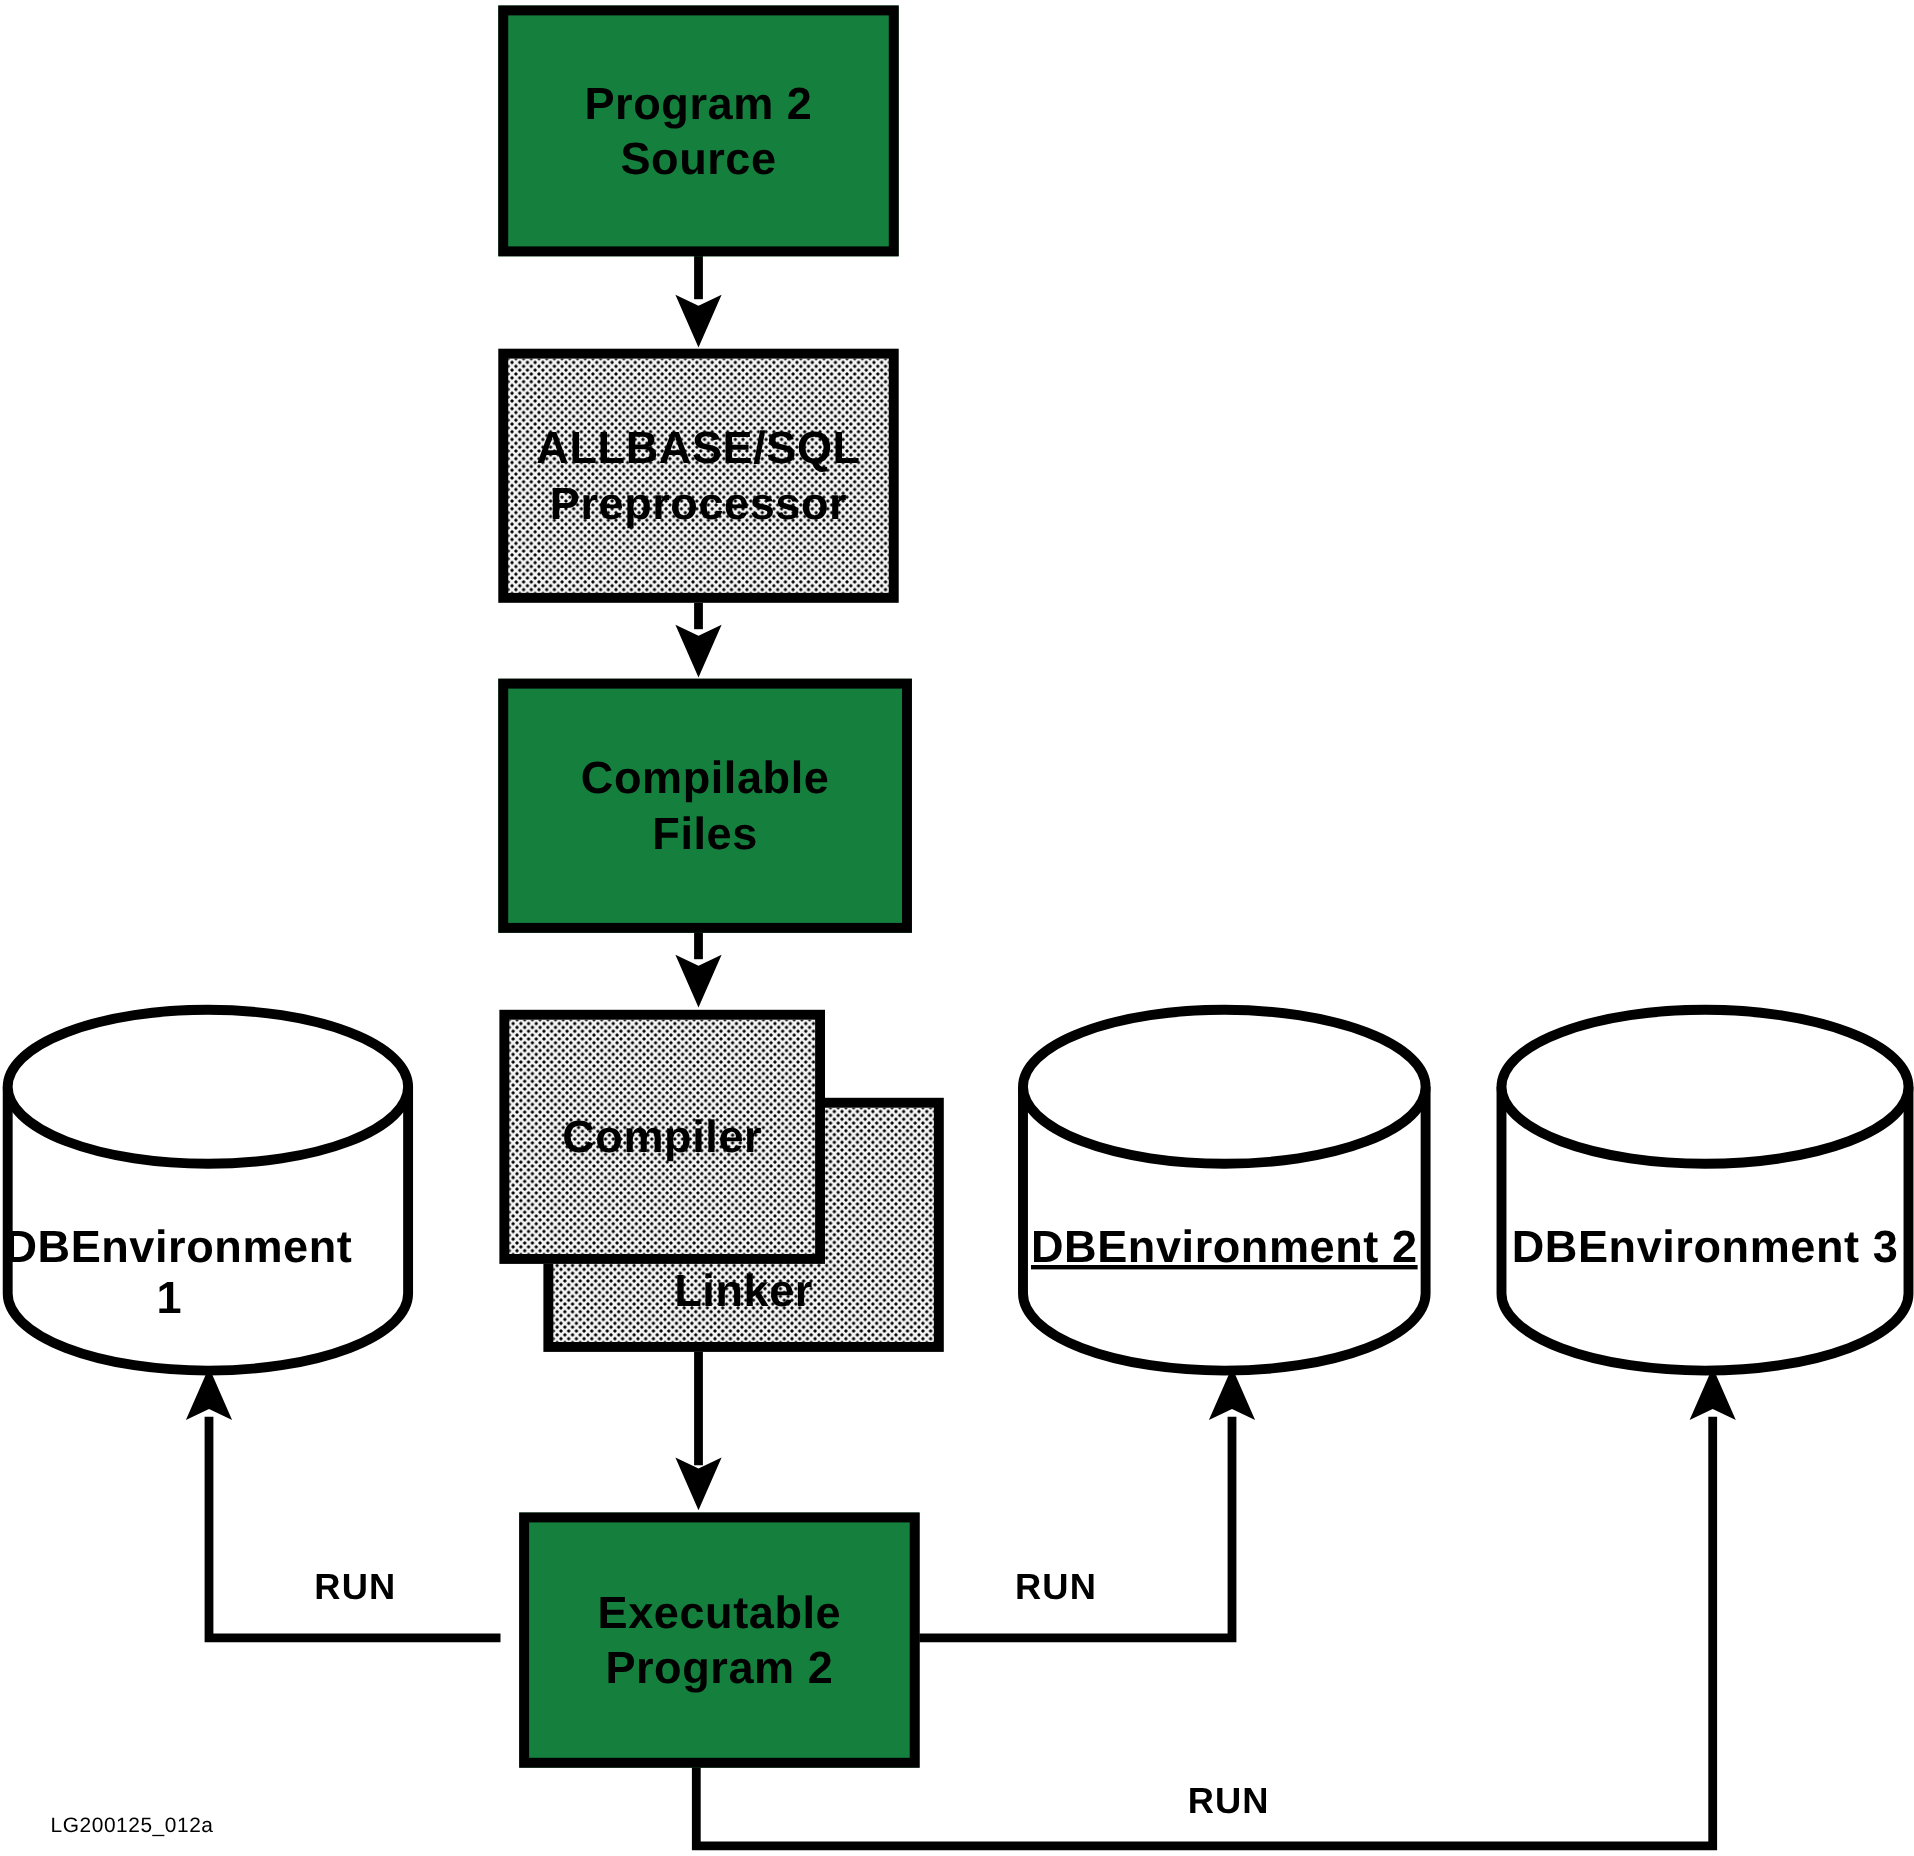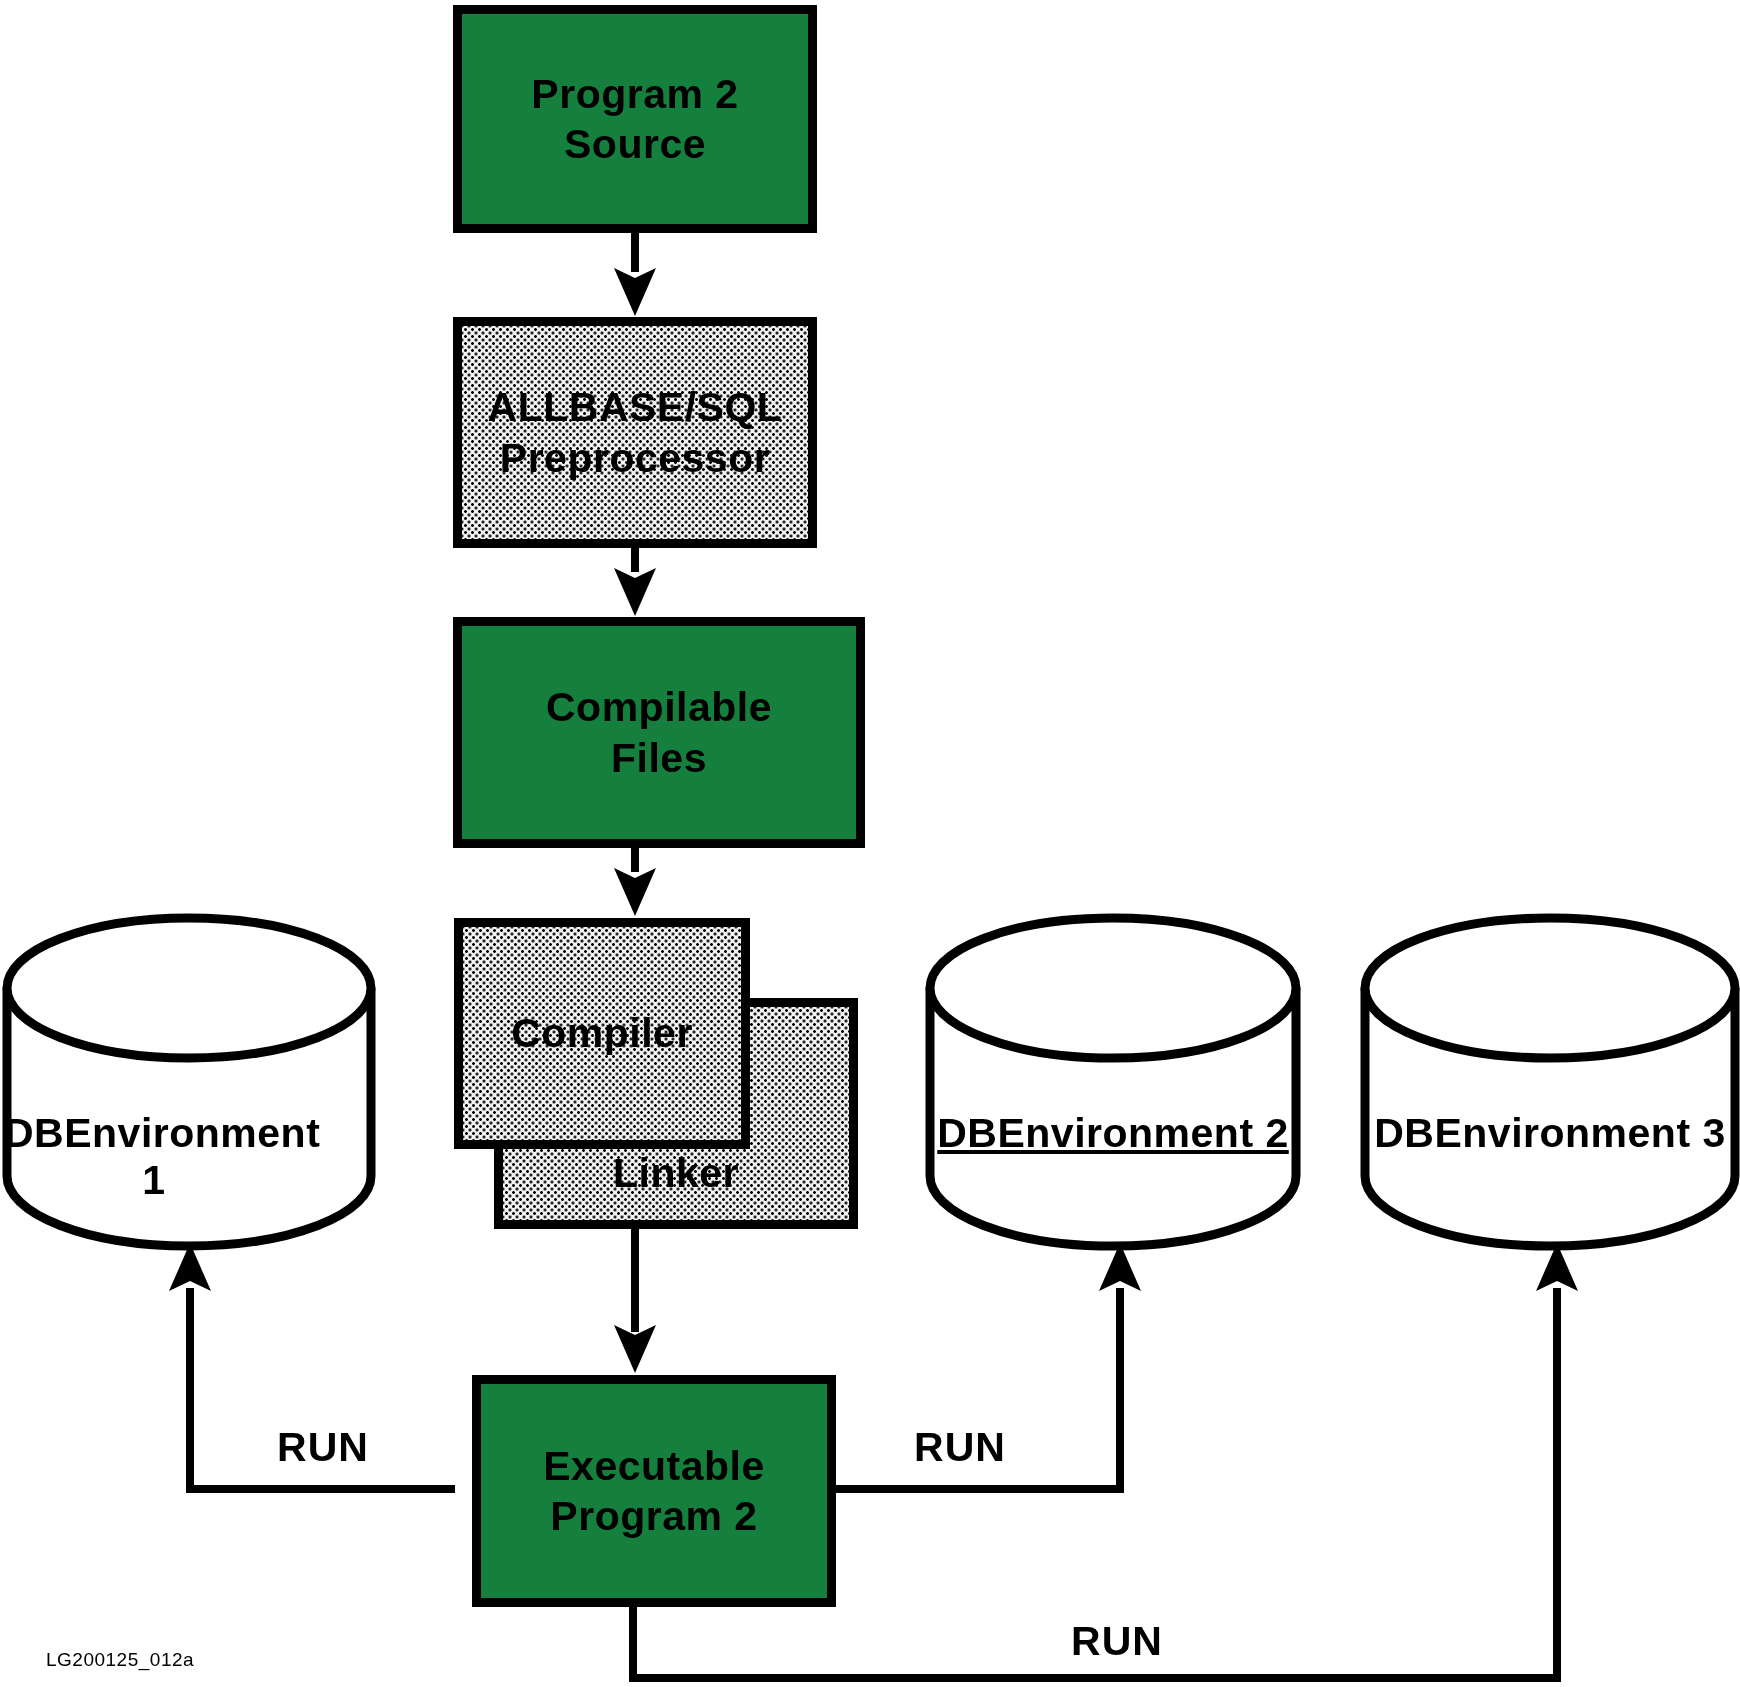--- a/index.html
+++ b/index.html
@@ -23,21 +23,21 @@
   }
   .node.back{z-index:2;align-items:flex-end;}
   .node.front{z-index:3;}
   .node .inner{width:100%;}
   .node.back .inner{padding-bottom:22px;}
   .cyl-label{
     position:absolute;z-index:4;font-weight:700;font-size:41px;
     text-align:center;letter-spacing:0.5px;
   }
   .run-label{
-    position:absolute;z-index:4;font-weight:700;font-size:41px;
+    position:absolute;z-index:4;font-weight:700;font-size:33px;
     text-align:center;letter-spacing:1px;
   }
   .caption{
     position:absolute;z-index:4;font-weight:400;font-size:19px;letter-spacing:0.5px;
   }
   svg{display:block;}
 </style>
 </head>
 <body>
 
@@ -91,21 +91,21 @@
     </div>
   </div>
 
   <div class="node stipple" style="left:453px;top:317px;width:364px;height:231px;z-index:3;">
     <div class="inner">
       <div>ALLBASE/SQL</div>
       <div>Preprocessor</div>
     </div>
   </div>
 
-  <div class="node" style="left:453px;top:617px;width:412px;height:231px;z-index:3;">
+  <div class="node" style="left:453px;top:617px;width:376px;height:231px;z-index:3;">
     <div class="inner">
       <div>Compilable</div>
       <div>Files</div>
     </div>
   </div>
 
   <div class="node stipple back" style="left:494px;top:998px;width:364px;height:231px;">
     <div class="inner">
       <div>Linker</div>
     </div>

